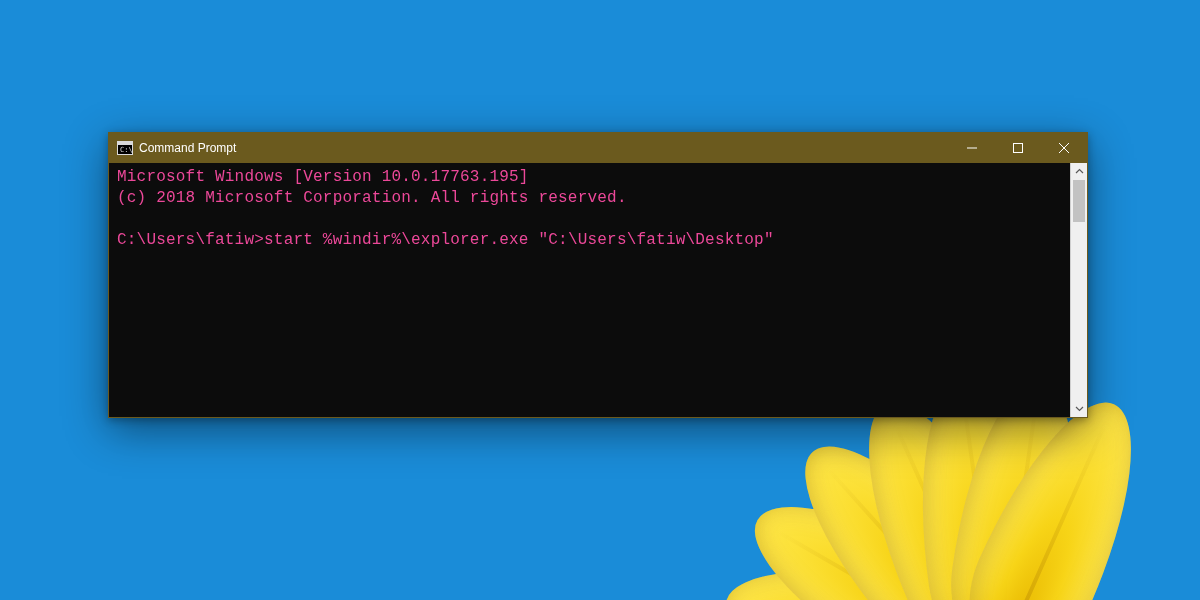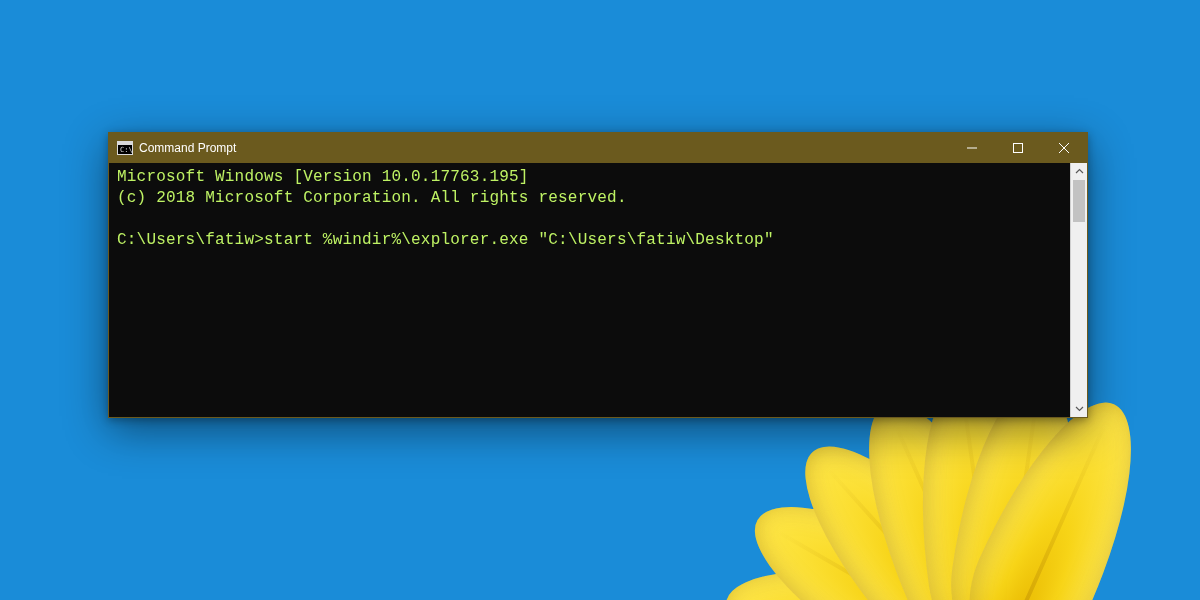--- a/index.html
+++ b/index.html
@@ -92,21 +92,21 @@
 
     .client {
       flex: 1 1 auto;
       display: flex;
       background: #0c0c0c;
       min-height: 0;
     }
     .console {
       flex: 1 1 auto;
       padding: 4px 6px 6px 8px;
-      color: #bef264;
+      color: #ec4899;
       font-family: Consolas, "Courier New", monospace;
       font-size: 16px;
       line-height: 21px;
       white-space: pre;
       overflow: hidden;
       letter-spacing: 0.2px;
     }
     .scrollbar {
       width: 17px;
       background: #f0f0f0;

